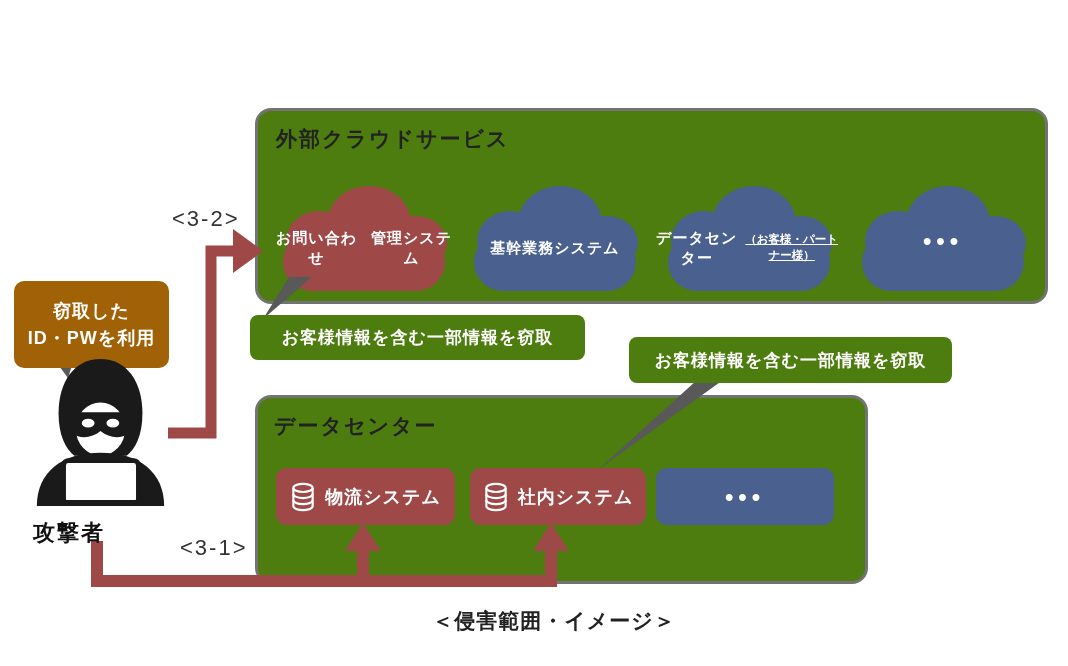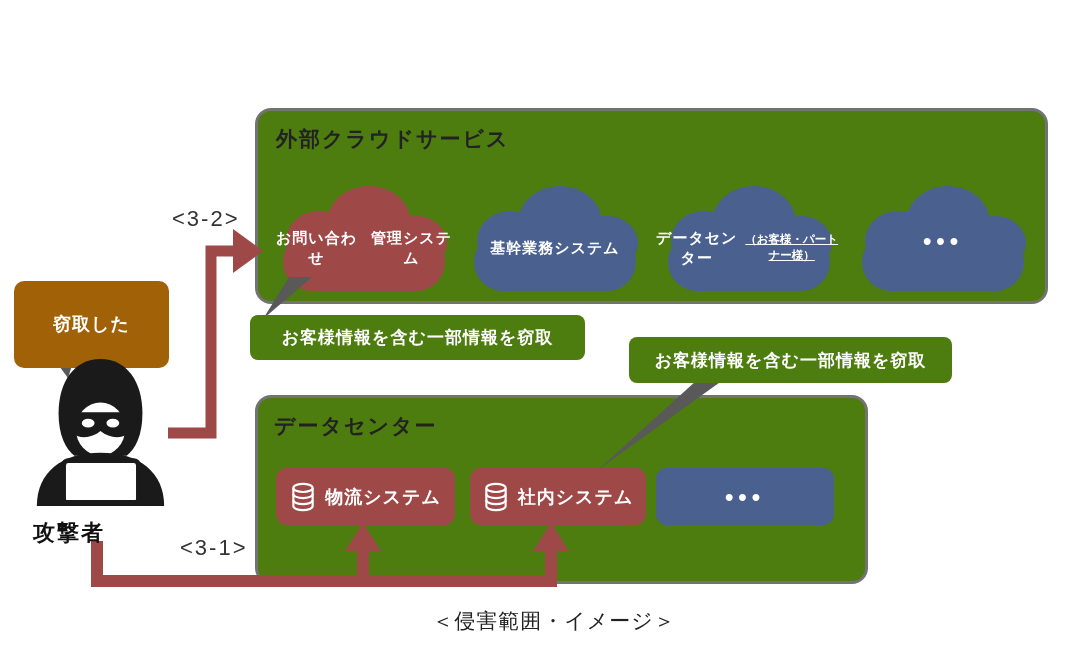--- a/index.html
+++ b/index.html
@@ -71,21 +71,21 @@
   
   .step-label{
     position:absolute;font-size:22px;font-weight:500;color:#333;letter-spacing:2px;
     white-space:nowrap;
     margin-left:20px;
   }
   .step-32{left:152px;top:206px;}
   .step-31{left:160px;top:535px;}
   .caption{
     position:absolute;left:404px;top:607px;width:300px;text-align:center;
-    font-size:21px;font-weight:normal;color:#222;letter-spacing:1px;white-space:nowrap;
+    font-size:21px;font-weight:bold;color:#222;letter-spacing:1px;white-space:nowrap;
   }
   .connectors{position:absolute;inset:0;pointer-events:none;}
 </style>
 </head>
 <body>
 
 <div class="canvas">
 
   <div class="panel panel-cloud">
     <div class="panel-title" style="left:18px;top:14px;">外部クラウドサービス</div>
@@ -195,20 +195,21 @@
 
   <div class="callout" style="left:250px;top:315px;width:335px;height:45px;">
     <span>お客様情報を含む一部情報を窃取</span>
   </div>
   <div class="callout" style="left:629px;top:337px;width:323px;height:46px;">
     <span>お客様情報を含む一部情報を窃取</span>
   </div>
 
   <div class="bubble">
     <span>窃取した</span>
+    <span>ID・PWを利用</span>
   </div>
 
   <div class="attacker">
     <svg viewBox="0 0 135 152" width="135" height="150">
       <path d="M67.5,3 C41,3 25,26 25,58 C25,80 32,94 41,101 L94,101 C103,94 110,80 110,58 C110,26 94,3 67.5,3 Z" fill="#1a1a1a"></path>
       <ellipse cx="67.5" cy="74" rx="25" ry="27" fill="#ffffff"></ellipse>
       <path d="M35,57 L100,57 L96,78 C88,85 76,83 67.5,76 C59,83 47,85 39,78 Z" fill="#1a1a1a"></path>
       <ellipse cx="55" cy="68" rx="6.5" ry="4.5" fill="#ffffff"></ellipse>
       <ellipse cx="80" cy="68" rx="6.5" ry="4.5" fill="#ffffff"></ellipse>
       <path d="M3,152 C3,118 28,98 67.5,98 C107,98 132,118 132,152 Z" fill="#1a1a1a"></path>

